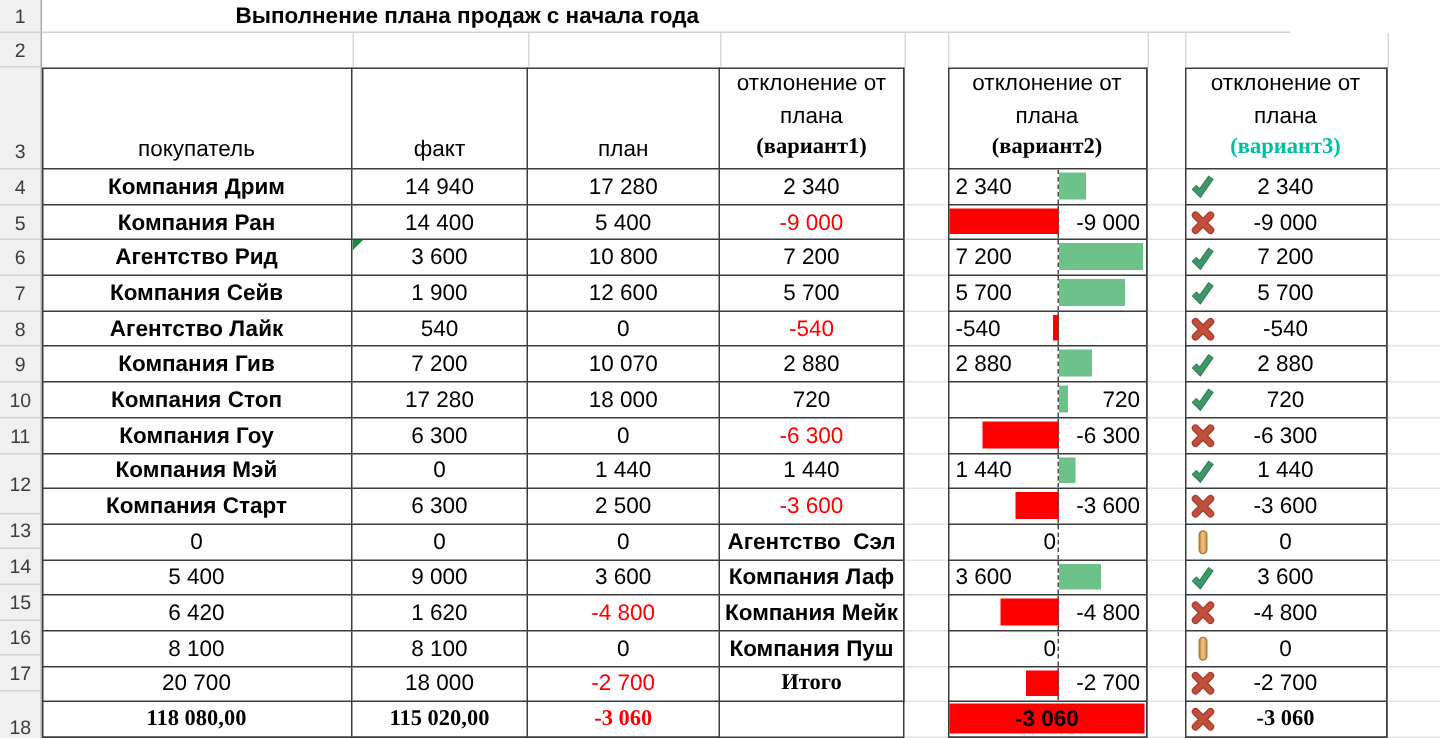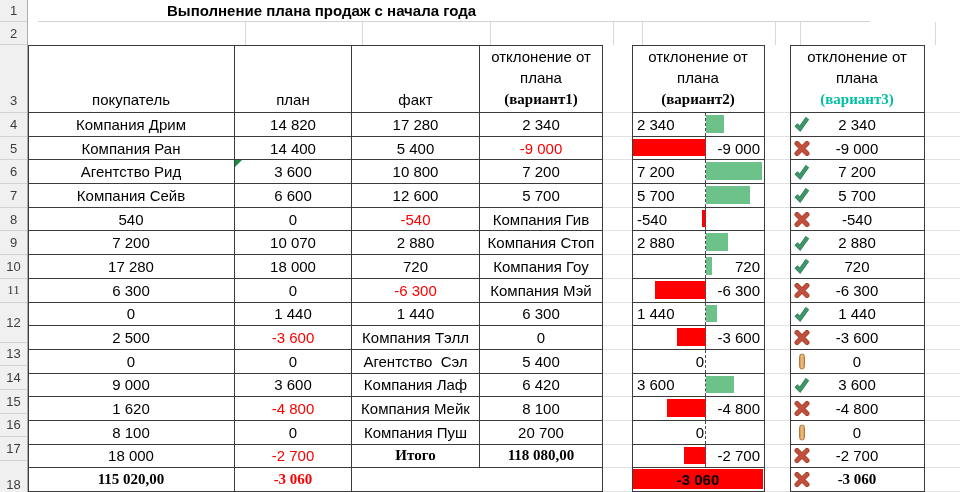--- a/index.html
+++ b/index.html
@@ -7,40 +7,40 @@
        font-family:"Liberation Sans",sans-serif;font-size:15px;color:#000;}
 
   
   #gutter{position:absolute;left:0;top:0;width:28px;height:492px;background:#f0f0f0;
           border-right:1px solid #ababab;box-sizing:border-box;}
   .gutter-cell{box-sizing:border-box;border-bottom:1px solid #d2d2d2;display:flex;
                align-items:center;justify-content:center;font-size:13px;color:#3d3d3d;}
   .gutter-cell.tall{align-items:flex-end;padding-bottom:4px;}
 
   
-  #topstrip{position:absolute;left:28px;top:0;width:832px;height:45px;margin-left:10px;}
+  #topstrip{position:absolute;left:28px;top:0;width:832px;height:45px;}
   #row1{height:22px;border-bottom:1px solid #d2d2d2;box-sizing:border-box;position:relative;}
   #title{position:absolute;left:129px;top:0;height:21px;display:flex;align-items:center;
          font-weight:bold;white-space:pre;}
   .vgrid{position:absolute;top:22px;height:23px;width:1px;background:#d9d9d9;}
 
   
   .block{position:absolute;top:45px;height:447px;display:grid;
          grid-template-rows:68px repeat(16,23.6875px);}
   .block::after{content:"";position:absolute;inset:0;border:1px solid #3b3b3b;
                 pointer-events:none;z-index:6;}
   #block-abcd{left:28px;width:575px;grid-template-columns:207px 117px 128px 123px;}
   #block-e{left:632px;width:133px;grid-template-columns:133px;}
   #block-f{left:790px;width:135px;grid-template-columns:135px;}
 
   .cell{box-sizing:border-box;border-right:1px solid #3b3b3b;border-bottom:1px solid #3b3b3b;
         display:flex;align-items:center;justify-content:center;position:relative;overflow:hidden;}
   .hdr{align-items:flex-end;padding-bottom:4px;}
-  .hdr-multi{flex-direction:column;justify-content:flex-end;line-height:21.5px;padding-bottom:2px;}
-  .c-buyer{white-space:pre;}
+  .hdr-multi{flex-direction:column;justify-content:center;line-height:21.5px;padding-bottom:2px;}
+  .c-buyer{white-space:pre;font-weight:bold;}
   .red{color:#ff0000;}
   .bold{font-weight:bold;font-family:Liberation Serif, serif;}
 
   
   .err-flag{position:absolute;left:0;top:0;width:0;height:0;z-index:4;
             border-top:7px solid #1e8a3c;border-right:7px solid transparent;}
 
   
   .bar-cell{padding:0;}
   .axis{position:absolute;left:73px;top:0;bottom:0;width:0;border-left:1px dashed #4d4d4d;z-index:3;}
@@ -79,21 +79,21 @@
       <div class="gutter-cell" style="height: 22px;">1</div>
       <div class="gutter-cell" style="height: 23px;">2</div>
       <div class="gutter-cell tall" style="height: 68px;">3</div>
       <div class="gutter-cell" style="height: 23.6875px;">4</div>
       <div class="gutter-cell" style="height: 23.6875px;">5</div>
       <div class="gutter-cell" style="height: 23.6875px;">6</div>
       <div class="gutter-cell" style="height: 23.6875px;">7</div>
       <div class="gutter-cell" style="height: 23.6875px;">8</div>
       <div class="gutter-cell" style="height: 23.6875px;">9</div>
       <div class="gutter-cell" style="height: 23.6875px;">10</div>
-      <div class="gutter-cell" style="height: 23.6875px; font-family: Liberation Serif, serif;">11</div>
+      <div class="gutter-cell" style="height: 23.6875px;">11</div>
       <div class="gutter-cell" style="height: 40px;">12</div>
       <div class="gutter-cell" style="height: 23.6875px;">13</div>
       <div class="gutter-cell" style="height: 23.6875px;">14</div>
       <div class="gutter-cell" style="height: 23.6875px;">15</div>
       <div class="gutter-cell" style="height: 23.6875px;">16</div>
       <div class="gutter-cell" style="height: 23.6875px;">17</div>
       <div class="gutter-cell" style="height: 23.6875px; margin-top: 12px;">18</div>
       <div class="gutter-cell" style="height: 23.6875px;">19</div>
     </div>
 
@@ -109,69 +109,70 @@
       <div class="vgrid" style="left: 737px;"></div>
       <div class="vgrid" style="left: 762px;"></div>
       <div class="vgrid" style="left: 897px;"></div>
     </div>
 
   <div id="block-abcd" class="block">
     <div class="cell hdr">
       <span>покупатель</span>
     </div>
     <div class="cell hdr">
+      <span>факт</span>
+    </div>
+    <div class="cell hdr">
       <span>план</span>
-    </div>
-    <div class="cell hdr">
-      <span>факт</span>
     </div>
     <div class="cell hdr-multi">
       <span>отклонение от</span>
       <span>плана</span>
       <span class="bold">(вариант1)</span>
     </div>
   <div class="cell c-buyer">Компания Дрим</div>
-      <div class="cell">14 820</div>
+      <div class="cell">14 940</div>
       <div class="cell">17 280</div>
       <div class="cell">2 340</div>
       <div class="cell c-buyer">Компания Ран</div>
       <div class="cell">14 400</div>
       <div class="cell">5 400</div>
       <div class="cell red">-9 000</div>
       <div class="cell c-buyer">Агентство Рид</div>
       <div class="cell">3 600<div class="err-flag"></div></div>
       <div class="cell">10 800</div>
       <div class="cell">7 200</div>
       <div class="cell c-buyer">Компания Сейв</div>
-      <div class="cell">6 600</div>
+      <div class="cell">1 900</div>
       <div class="cell">12 600</div>
       <div class="cell">5 700</div>
+      <div class="cell c-buyer">Агентство Лайк</div>
       <div class="cell">540</div>
       <div class="cell">0</div>
       <div class="cell red">-540</div>
       <div class="cell c-buyer">Компания Гив</div>
       <div class="cell">7 200</div>
       <div class="cell">10 070</div>
       <div class="cell">2 880</div>
       <div class="cell c-buyer">Компания Стоп</div>
       <div class="cell">17 280</div>
       <div class="cell">18 000</div>
       <div class="cell">720</div>
       <div class="cell c-buyer">Компания Гоу</div>
       <div class="cell">6 300</div>
       <div class="cell">0</div>
       <div class="cell red">-6 300</div>
       <div class="cell c-buyer">Компания Мэй</div>
       <div class="cell">0</div>
       <div class="cell">1 440</div>
       <div class="cell">1 440</div>
+      <div class="cell c-buyer">Компания Старт</div>
       <div class="cell">6 300</div>
       <div class="cell">2 500</div>
       <div class="cell red">-3 600</div>
-      <div class="cell c-buyer">Компания Тэлл</div>
       <div class="cell">0</div>
       <div class="cell">0</div>
       <div class="cell">0</div>
       <div class="cell c-buyer">Агентство  Сэл</div>
       <div class="cell">5 400</div>
       <div class="cell">9 000</div>
       <div class="cell">3 600</div>
       <div class="cell c-buyer">Компания Лаф</div>
       <div class="cell">6 420</div>
       <div class="cell">1 620</div>

